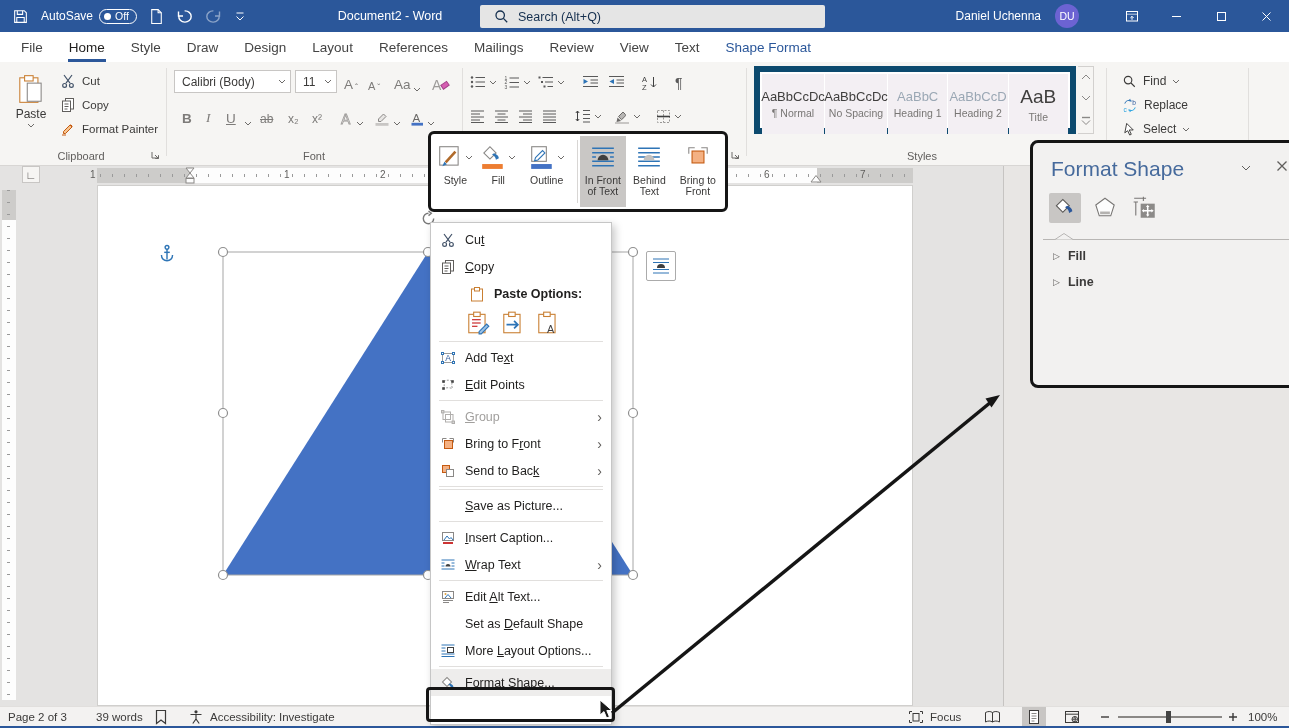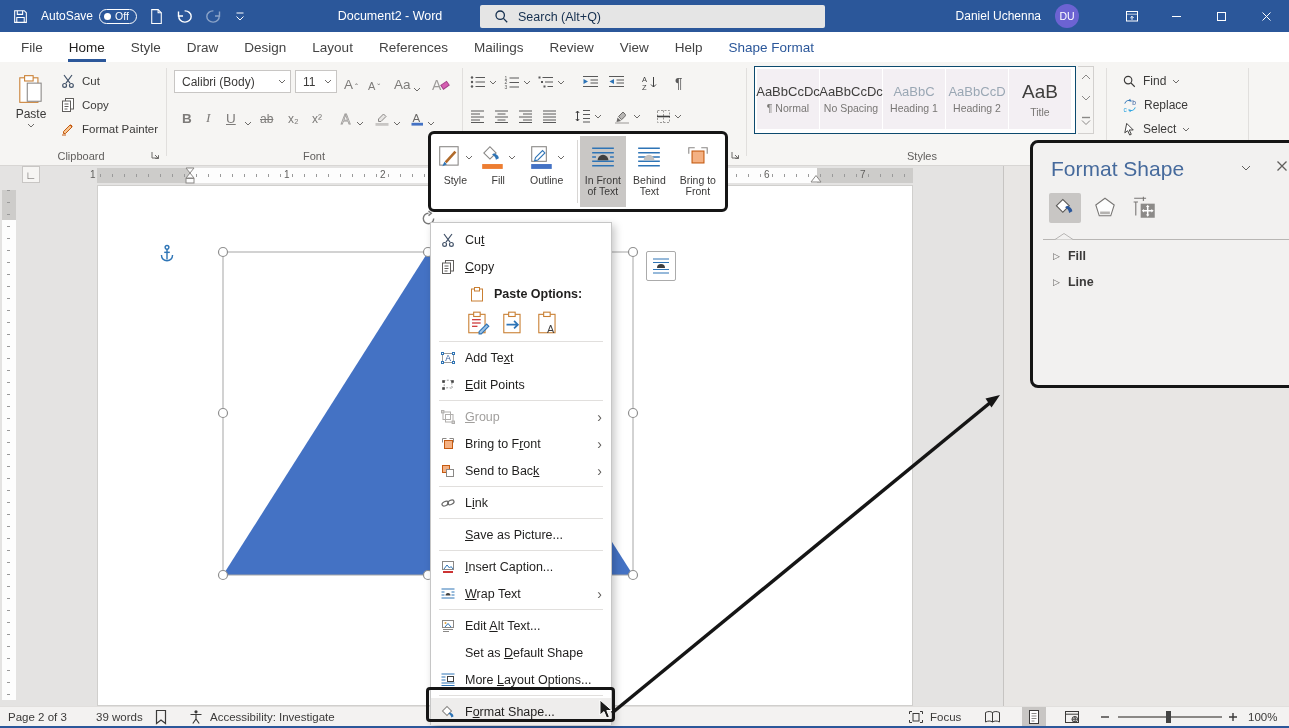--- a/index.html
+++ b/index.html
@@ -38,21 +38,21 @@
   .paste-btn { position:absolute; left:6px; top:6px; width:50px; height:84px; display:flex; flex-direction:column; align-items:center; gap:2px; padding-top:4px; font-size:12px; color:#3b3a39; border:1px solid transparent; }
   .cliprow { position:absolute; left:60px; height:22px; display:flex; align-items:center; gap:6px; font-size:11.5px; color:#3b3a39; }
   .combo { position:absolute; height:23px; border:1px solid #c8c6c4; background:#fff; display:flex; align-items:center; font-size:12px; color:#3b3a39; padding:0 4px 0 7px; justify-content:space-between; }
   .fbtn { position:absolute; height:24px; display:flex; align-items:flex-end; gap:2px; color:#7d7b79; font-size:13.5px; padding-bottom:2px; }
   .fbtn .bsm { font-size:11px; }
   .glyph-b { font-weight:bold; }
   .glyph-i { font-style:italic; font-family:"Liberation Serif", serif; }
   .glyph-u { text-decoration:underline; }
   .glyph-ab { text-decoration:line-through; font-size:12px; }
   .pbtn { position:absolute; height:24px; display:flex; align-items:center; gap:3px; }
-  .stylegal { position:absolute; left:754px; top:4px; width:322px; height:68px; background:#fff; border:1px solid #0c4a6e; display:flex; padding:2px; gap:1px; }
+  .stylegal { position:absolute; left:754px; top:4px; width:322px; height:68px; background:#fff; border:6px solid #0c4a6e; display:flex; padding:2px; gap:1px; }
   .style-cell { width:62px; height:60px; background:#f3eff3; display:flex; flex-direction:column; align-items:center; justify-content:center; gap:3px; }
   .style-cell .prev { font-size:13px; color:#3f3e3d; white-space:nowrap; }
   .style-cell.hd .prev { color:#9aa7b4; }
   .style-cell.ttl .prev { font-size:19px; color:#3f3e3d; }
   .style-cell .nm { font-size:10.5px; color:#787674; white-space:nowrap; }
   .galcol { position:absolute; left:1078px; top:4px; width:16px; height:68px; border:1px solid #d2d0ce; border-left:none; background:#f6f5f3; display:flex; flex-direction:column; align-items:center; justify-content:space-around; }
   .edrow { position:absolute; left:1122px; height:22px; display:flex; align-items:center; gap:6px; font-size:12px; color:#3b3a39; }
 
   
   .docarea { position:absolute; left:0; top:166px; width:1004px; height:540px; background:#e4e3e2; overflow:hidden; z-index:1; }
@@ -193,21 +193,21 @@
   <div class="tab">File</div>
   <div class="tab active">Home</div>
   <div class="tab">Style</div>
   <div class="tab">Draw</div>
   <div class="tab">Design</div>
   <div class="tab">Layout</div>
   <div class="tab">References</div>
   <div class="tab">Mailings</div>
   <div class="tab">Review</div>
   <div class="tab">View</div>
-  <div class="tab">Help</div>
+  <div class="tab">Text</div>
   <div class="tab contextual">Shape Format</div>
 </div>
 <div class="share-btn">
   <span>
       <svg width="15" height="15" viewBox="0 0 16 16" fill="none" stroke="#2b579a" stroke-width="1.2">
         <path d="M8 9.5V2.5"></path>
         <path d="M5.5 4.5L8 2l2.5 2.5"></path>
         <path d="M3.5 8v5.5h9V8"></path>
       </svg>
     </span>
@@ -987,29 +987,20 @@
       <span class="ic">
         <svg width="16" height="16" viewBox="0 0 16 16" fill="none">
           <rect x="2.5" y="2.5" width="7" height="7" fill="#f4b183" stroke="#c55a11"></rect>
           <rect x="6.5" y="6.5" width="7" height="7" fill="#fff" stroke="#8a8886"></rect>
         </svg>
       </span>
       <span>Send to Bac<u>k</u></span>
       <span class="sub">›</span>
     </div>
   <div class="msep"></div>
-  <div class="mi">
-      <span class="ic">
-        <svg width="16" height="16" viewBox="0 0 16 16" fill="none" stroke="#6a6a6a" stroke-width="1.2">
-          <ellipse cx="5.2" cy="8.6" rx="3.4" ry="2.1" transform="rotate(-25 5.2 8.6)"></ellipse>
-          <ellipse cx="10.8" cy="7.4" rx="3.4" ry="2.1" transform="rotate(-25 10.8 7.4)"></ellipse>
-        </svg>
-      </span>
-      <span>L<u>i</u>nk</span>
-    </div>
   <div class="msep"></div>
   <div class="mi">
       <span><u>S</u>ave as Picture...</span>
     </div>
   <div class="msep"></div>
   <div class="mi">
       <span class="ic">
         <svg width="16" height="16" viewBox="0 0 16 16" fill="none">
           <rect x="2.5" y="2.5" width="11" height="8" stroke="#8a8886" fill="#fff"></rect>
           <path d="M4 10l3-4 2.5 3L11 7.5l2 2.5" stroke="#2e74b6"></path>

